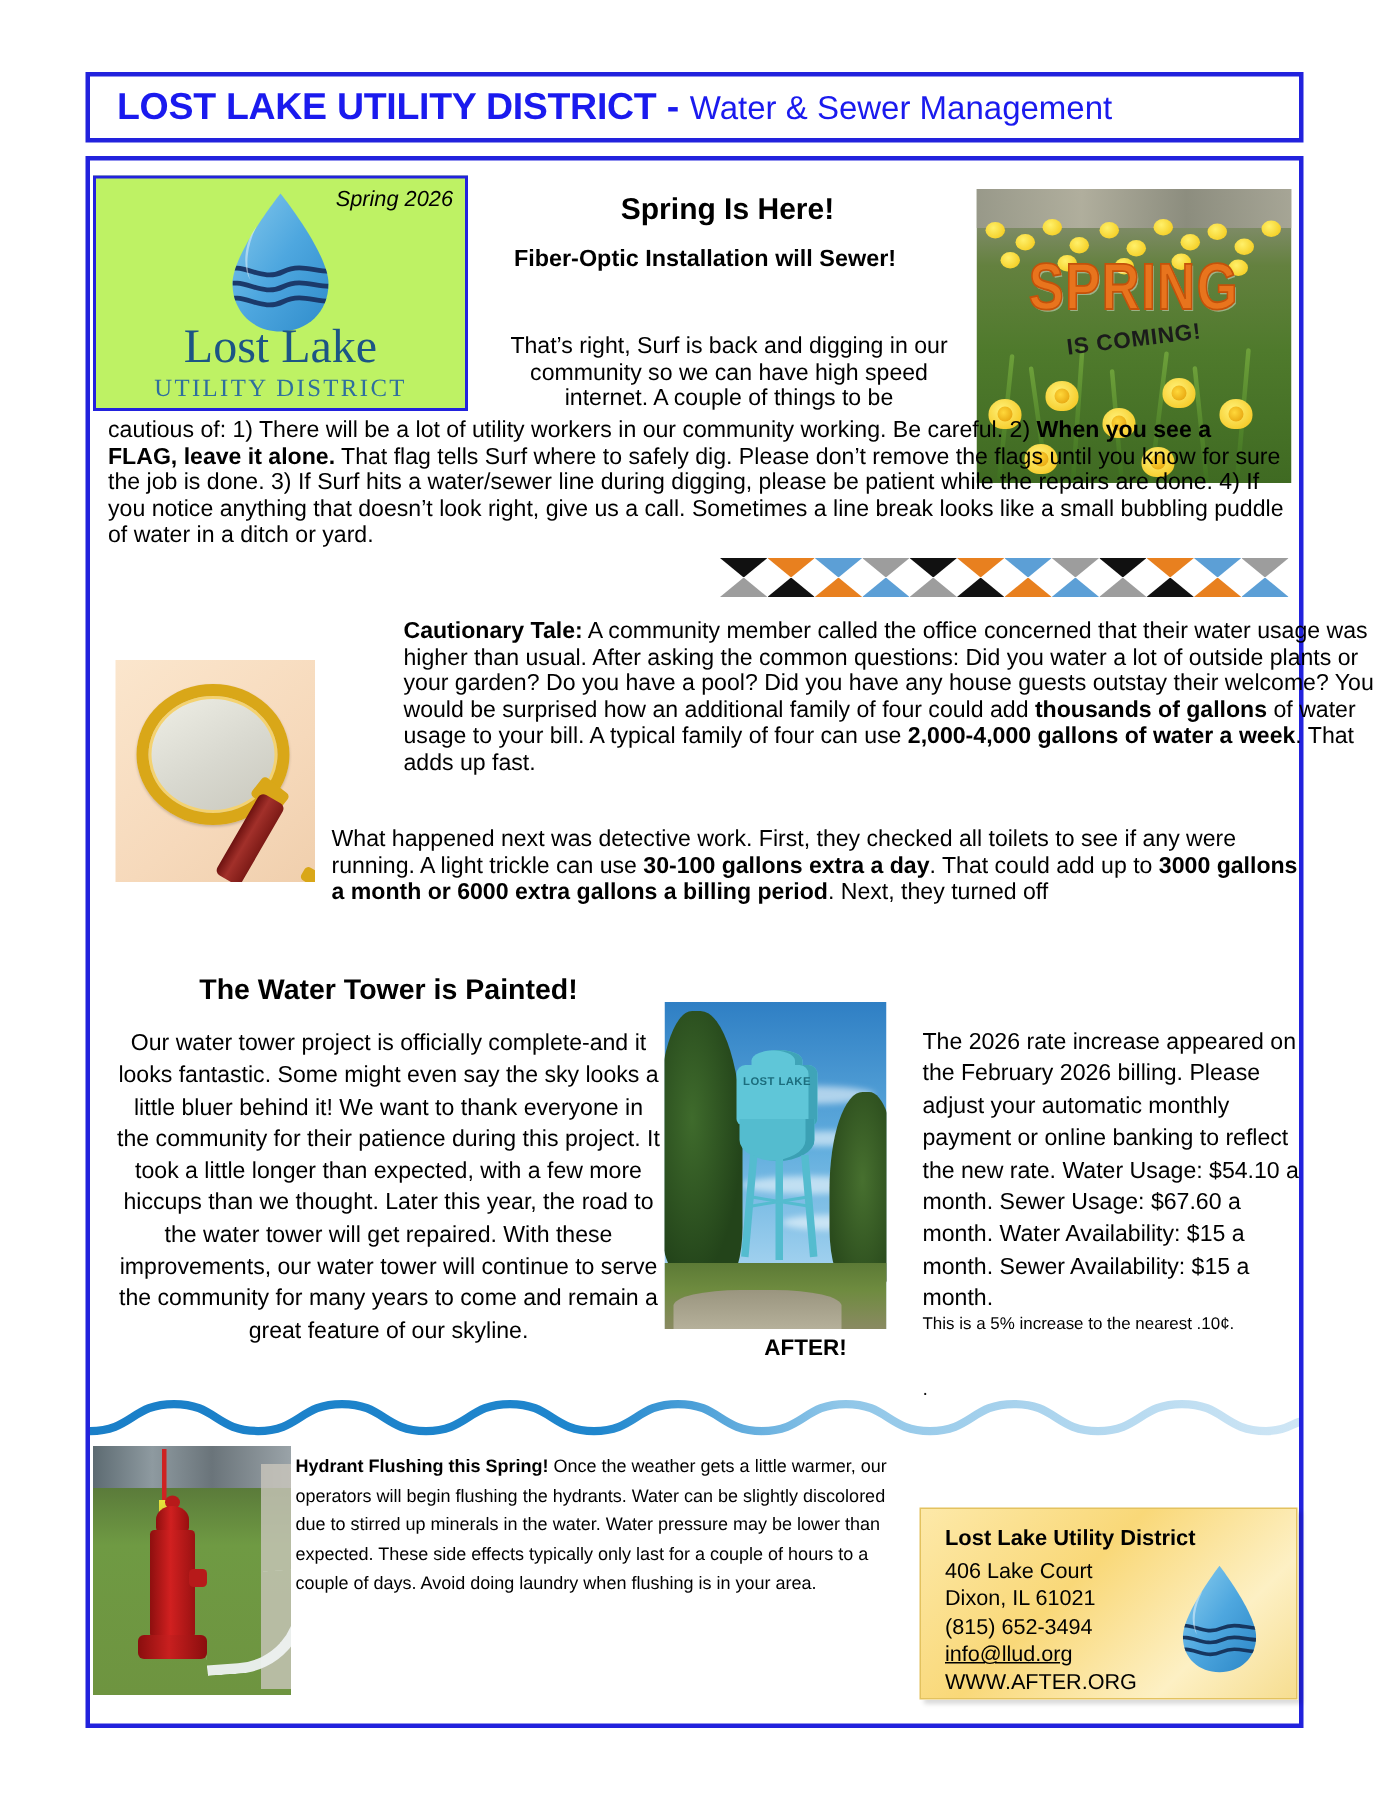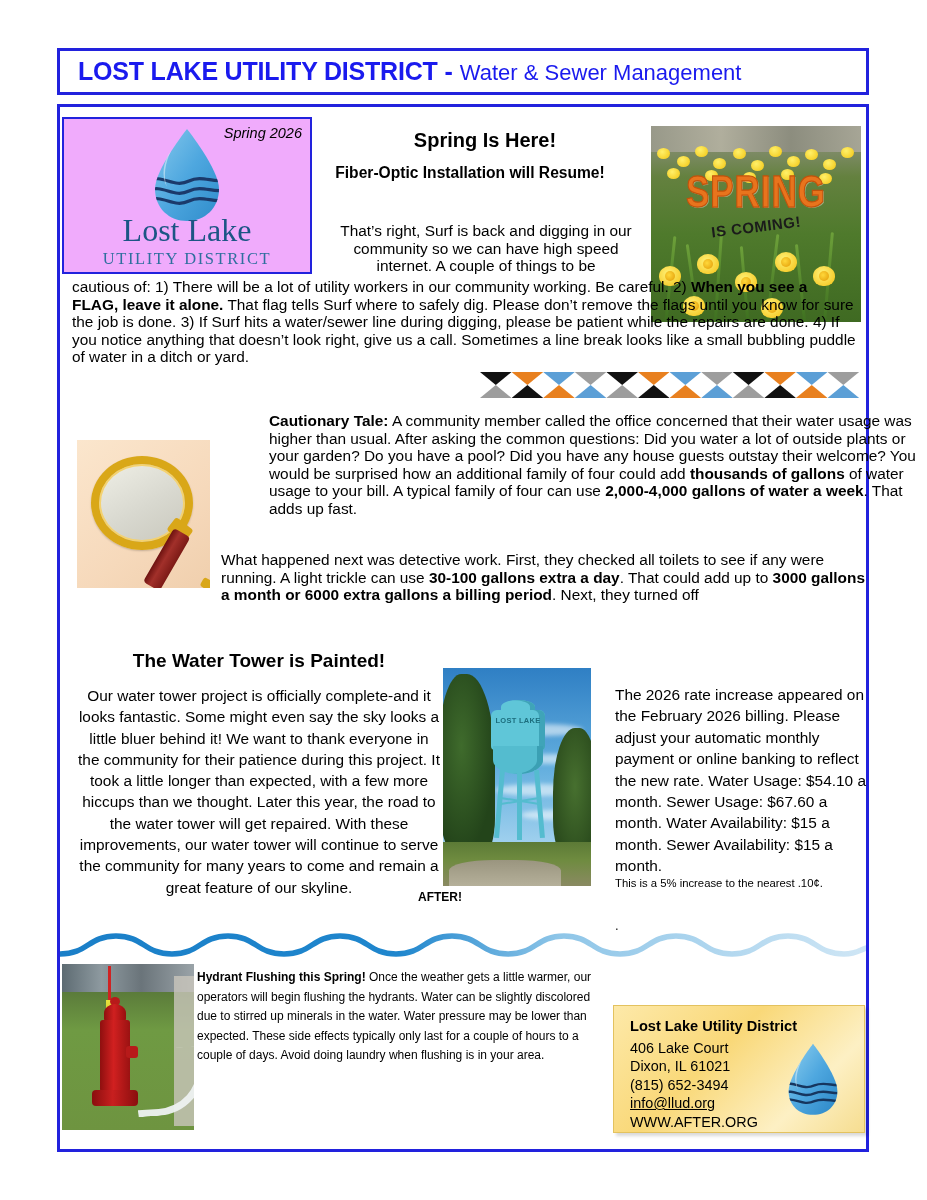--- a/index.html
+++ b/index.html
@@ -13,21 +13,21 @@
   .mh-strong{font-size:25px;font-weight:bold;color:#1a1aee;letter-spacing:-0.2px;}
   .mh-dash{font-size:25px;font-weight:bold;color:#1a1aee;}
   .mh-light{font-size:22px;font-weight:normal;color:#1a1aee;margin-top:10px;}
 
   
   .frame{position:absolute;left:57px;top:104px;width:812px;height:1048px;
          border:3px solid #2222dd;box-sizing:border-box;}
 
   
   .logobox{position:absolute;left:62px;top:117px;width:250px;height:157px;
-           border:2px solid #2222dd;background:#f0abfc;box-sizing:border-box;}
+           border:2px solid #2222dd;background:#bef264;box-sizing:border-box;}
   .issue-date{position:absolute;right:8px;top:6px;font-style:italic;font-size:14.5px;color:#000;}
   .droplet-wrap{position:absolute;left:0;right:0;top:6px;display:flex;justify-content:center;}
   .logo-word{position:absolute;left:0;right:0;top:95px;text-align:center;
              font-family:"Liberation Serif",serif;font-size:32px;color:#1c5585;line-height:1;}
   .logo-sub{position:absolute;left:0;right:0;top:130px;text-align:center;
             font-family:"Liberation Serif",serif;font-size:16.5px;letter-spacing:1.6px;color:#2f6f9e;}
 
   
   .spring-photo{position:absolute;left:651px;top:126px;width:210px;height:196px;overflow:hidden;}
   .spring-photo .sky{position:absolute;inset:0;background:
@@ -105,22 +105,22 @@
   .tank-bowl{position:absolute;left:50px;top:78px;width:50px;height:28px;background:#54bccf;
              border-radius:0 0 50% 50%;box-shadow:inset -6px 0 0 #3ba0b4;}
   .tank-name{position:absolute;left:48px;top:48px;width:54px;text-align:center;
              font-size:7.5px;font-weight:bold;color:#1c6d7d;letter-spacing:.3px;}
   .leg{position:absolute;width:5px;background:#54bccf;}
   .legx{position:absolute;height:2px;background:#54bccf;}
   .ground{position:absolute;left:0;right:0;bottom:0;height:44px;
           background:linear-gradient(#5c7a36,#6e8b3f 40%,#8a8a62 100%);}
   .road{position:absolute;left:6px;bottom:0;width:112px;height:26px;
         background:linear-gradient(#9a957f,#b5b09a);border-radius:40% 40% 0 0;}
-  .after-cap{position:absolute;left:418px;top:890px;width:148px;text-align:left;
-             font-size:12px;font-weight:bold;}
+  .after-cap{position:absolute;left:463px;top:890px;width:148px;text-align:center;
+             font-size:15px;font-weight:bold;}
 
   
   .rate-head{position:absolute;left:615px;top:652px;width:250px;font-size:15.5px;font-weight:bold;}
   .rate-body{position:absolute;left:615px;top:684px;width:252px;font-size:15.4px;line-height:21.4px;}
   .rate-fine{position:absolute;left:615px;top:877px;width:252px;font-size:11.3px;line-height:13px;}
   .stray-dot{position:absolute;left:615px;top:918px;font-size:13px;color:#111;}
 
   
   .wave-div{position:absolute;left:60px;top:928px;width:806px;height:38px;}
 
@@ -250,21 +250,21 @@
       </div>
     <div class="dfl" style="left:110px;top:172px">
         <div class="pet"></div>
         <div class="cup"></div>
       </div>
     <div class="spring-word">SPRING</div>
     <div class="coming-word">IS COMING!</div>
   </div>
 
   <div class="spring-head">Spring Is Here!</div>
-  <div class="spring-sub">Fiber-Optic Installation will Resume!</div>
+  <div class="spring-sub">Fiber-Optic Installation will Sewer!</div>
   <div class="lead-par">That’s right, Surf is back and digging in our community so we can have high speed internet. A couple of things to be</div>
   <div class="wrap-par"><span>cautious of: 1) There will be a lot of utility workers in our community working. Be careful. 2) </span><span class="b">When you see a FLAG, leave it alone.</span><span> That flag tells Surf where to safely dig. Please don’t remove the flags until you know for sure the job is done. 3) If Surf hits a water/sewer line during digging, please be patient while the repairs are done. 4) If you notice anything that doesn’t look right, give us a call. Sometimes a line break looks like a small bubbling puddle of water in a ditch or yard.</span></div>
 
   <div class="tri-div">
     <div class="tri-row top">
       <span class="tri d" style="background:#111111"></span>
         <span class="tri d" style="background:#e8801f"></span>
         <span class="tri d" style="background:#5c9fd6"></span>
         <span class="tri d" style="background:#9d9d9d"></span>
       <span class="tri d" style="background:#111111"></span>

